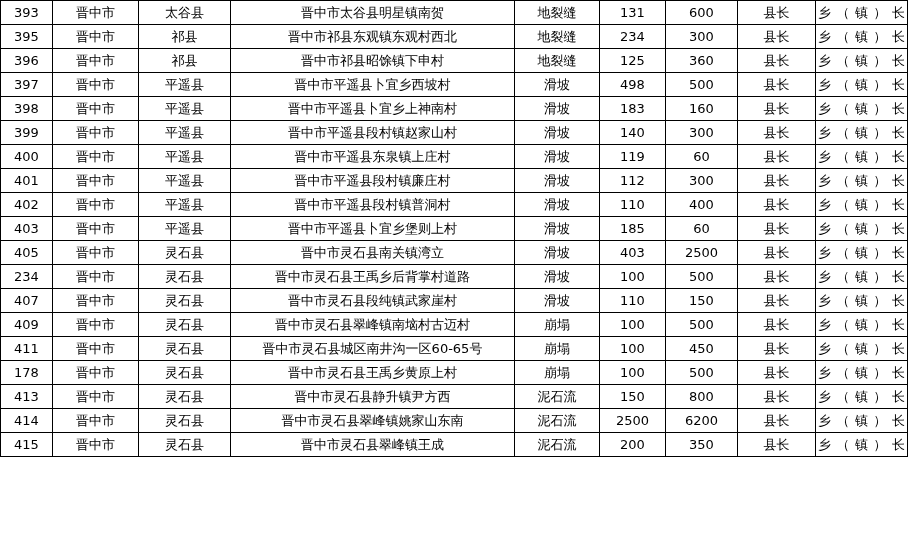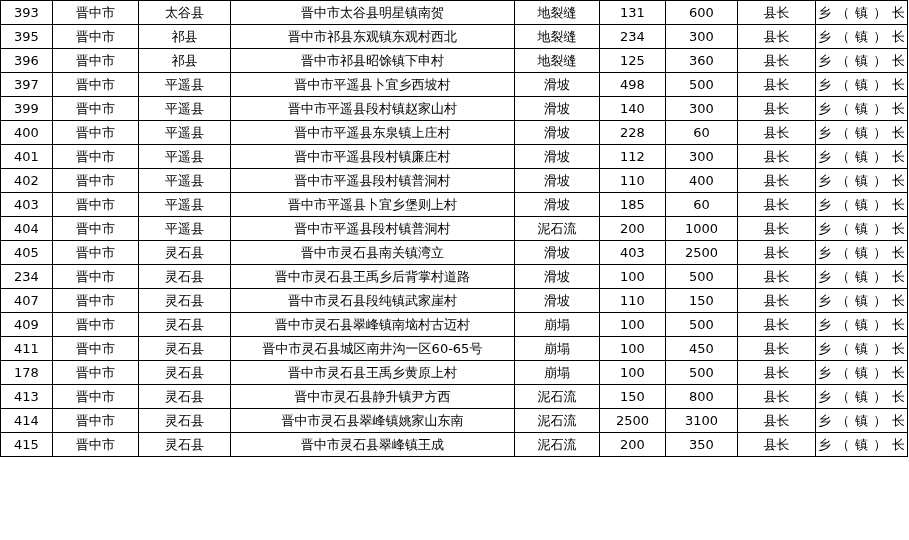--- a/index.html
+++ b/index.html
@@ -109,37 +109,48 @@
           <td class="city-cell">晋中市</td>
           <td class="county-cell">平遥县</td>
           <td class="name-cell">晋中市平遥县卜宜乡西坡村</td>
           <td class="type-cell">滑坡</td>
           <td class="people-cell">498</td>
           <td class="assets-cell">500</td>
           <td class="chief-cell">县长</td>
           <td class="town-cell">乡（镇）长</td>
         </tr>
         <tr>
+          <td class="idx-cell">398</td>
+          <td class="city-cell">晋中市</td>
+          <td class="county-cell">平遥县</td>
+          <td class="name-cell">晋中市平遥县卜宜乡上神南村</td>
+          <td class="type-cell">滑坡</td>
+          <td class="people-cell">183</td>
+          <td class="assets-cell">160</td>
+          <td class="chief-cell">县长</td>
+          <td class="town-cell">乡（镇）长</td>
+        </tr>
+        <tr>
           <td class="idx-cell">399</td>
           <td class="city-cell">晋中市</td>
           <td class="county-cell">平遥县</td>
           <td class="name-cell">晋中市平遥县段村镇赵家山村</td>
           <td class="type-cell">滑坡</td>
           <td class="people-cell">140</td>
           <td class="assets-cell">300</td>
           <td class="chief-cell">县长</td>
           <td class="town-cell">乡（镇）长</td>
         </tr>
         <tr>
           <td class="idx-cell">400</td>
           <td class="city-cell">晋中市</td>
           <td class="county-cell">平遥县</td>
           <td class="name-cell">晋中市平遥县东泉镇上庄村</td>
           <td class="type-cell">滑坡</td>
-          <td class="people-cell">228</td>
+          <td class="people-cell">119</td>
           <td class="assets-cell">60</td>
           <td class="chief-cell">县长</td>
           <td class="town-cell">乡（镇）长</td>
         </tr>
         <tr>
           <td class="idx-cell">401</td>
           <td class="city-cell">晋中市</td>
           <td class="county-cell">平遥县</td>
           <td class="name-cell">晋中市平遥县段村镇廉庄村</td>
           <td class="type-cell">滑坡</td>
@@ -160,31 +171,20 @@
           <td class="town-cell">乡（镇）长</td>
         </tr>
         <tr>
           <td class="idx-cell">403</td>
           <td class="city-cell">晋中市</td>
           <td class="county-cell">平遥县</td>
           <td class="name-cell">晋中市平遥县卜宜乡堡则上村</td>
           <td class="type-cell">滑坡</td>
           <td class="people-cell">185</td>
           <td class="assets-cell">60</td>
-          <td class="chief-cell">县长</td>
-          <td class="town-cell">乡（镇）长</td>
-        </tr>
-        <tr>
-          <td class="idx-cell">404</td>
-          <td class="city-cell">晋中市</td>
-          <td class="county-cell">平遥县</td>
-          <td class="name-cell">晋中市平遥县段村镇普洞村</td>
-          <td class="type-cell">泥石流</td>
-          <td class="people-cell">200</td>
-          <td class="assets-cell">1000</td>
           <td class="chief-cell">县长</td>
           <td class="town-cell">乡（镇）长</td>
         </tr>
         <tr>
           <td class="idx-cell">405</td>
           <td class="city-cell">晋中市</td>
           <td class="county-cell">灵石县</td>
           <td class="name-cell">晋中市灵石县南关镇湾立</td>
           <td class="type-cell">滑坡</td>
           <td class="people-cell">403</td>
@@ -258,21 +258,21 @@
           <td class="chief-cell">县长</td>
           <td class="town-cell">乡（镇）长</td>
         </tr>
         <tr>
           <td class="idx-cell">414</td>
           <td class="city-cell">晋中市</td>
           <td class="county-cell">灵石县</td>
           <td class="name-cell">晋中市灵石县翠峰镇姚家山东南</td>
           <td class="type-cell">泥石流</td>
           <td class="people-cell">2500</td>
-          <td class="assets-cell">3100</td>
+          <td class="assets-cell">6200</td>
           <td class="chief-cell">县长</td>
           <td class="town-cell">乡（镇）长</td>
         </tr>
         <tr>
           <td class="idx-cell">415</td>
           <td class="city-cell">晋中市</td>
           <td class="county-cell">灵石县</td>
           <td class="name-cell">晋中市灵石县翠峰镇王成</td>
           <td class="type-cell">泥石流</td>
           <td class="people-cell">200</td>

